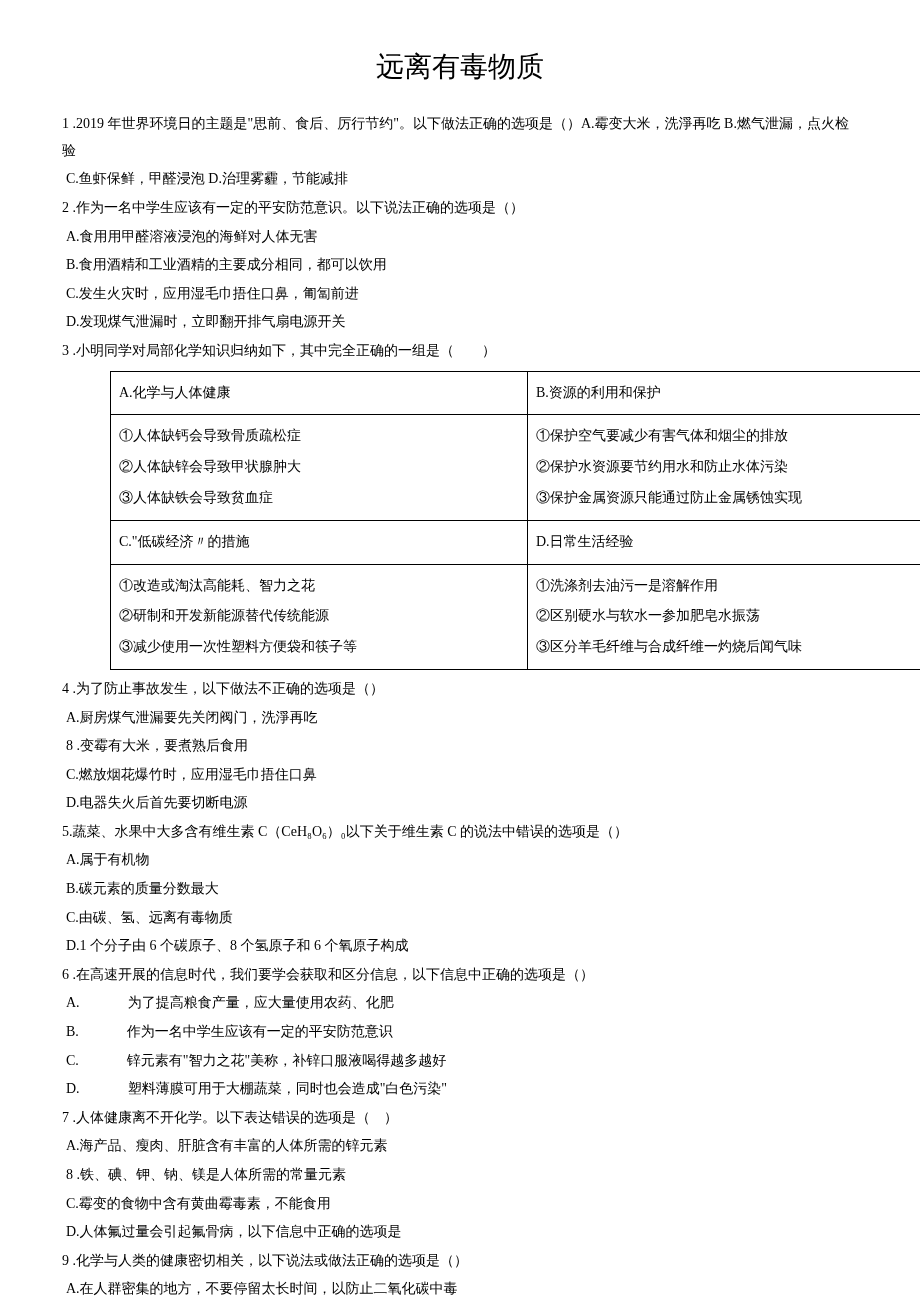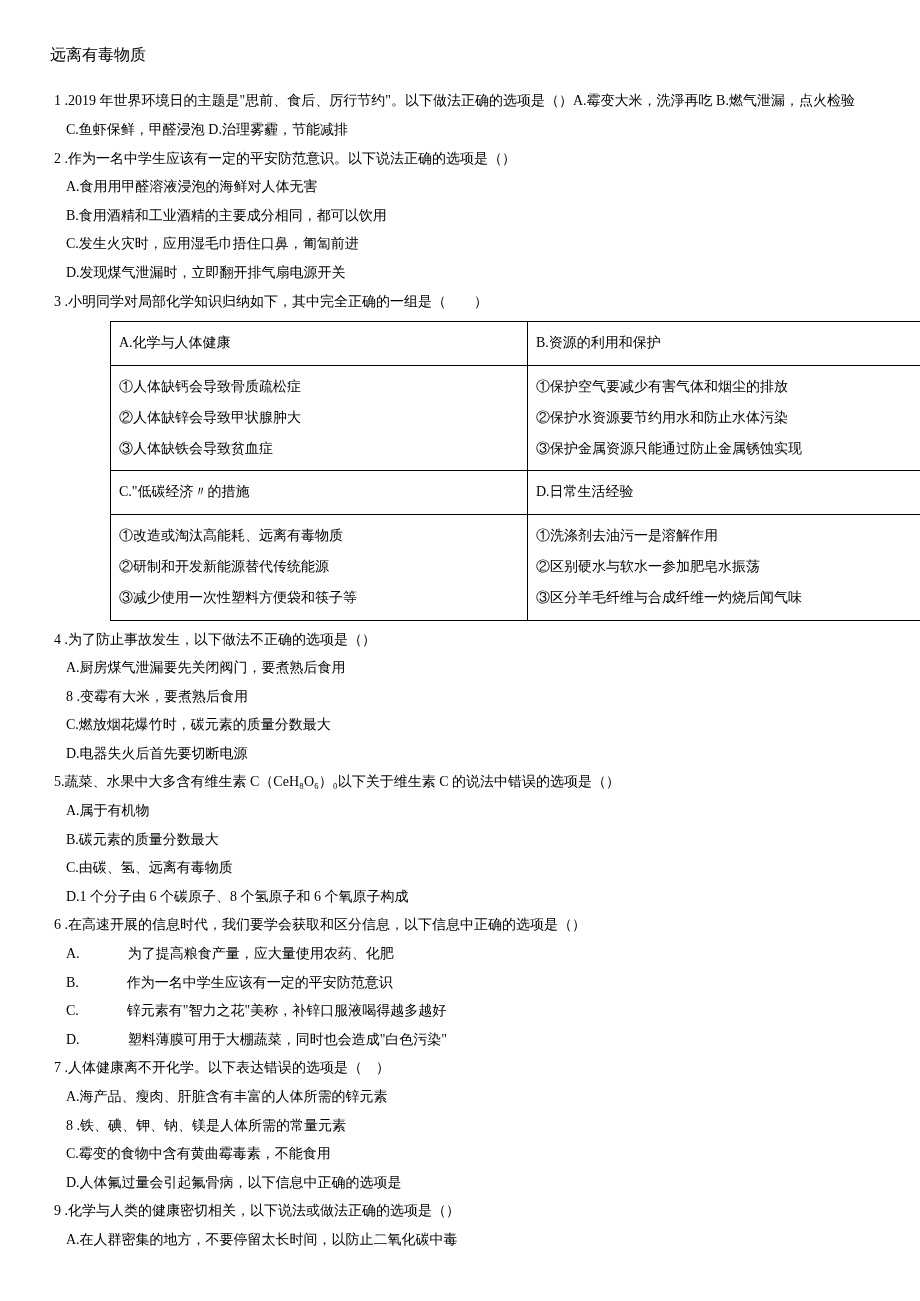--- a/index.html
+++ b/index.html
@@ -6,27 +6,28 @@
     margin: 0;
     padding: 40px 50px;
     font-family: "SimSun", "宋体", serif;
     font-size: 14px;
     line-height: 1.9;
     color: #000;
     background: #fff;
     width: 820px;
   }
   h1 {
-    font-size: 16px;
+    text-align: center;
+    font-size: 28px;
     font-weight: normal;
     font-family: "SimSun", "宋体", serif;
     margin: 0 0 18px 0;
   }
   .q {
-    margin: 2px 4px;
+    margin: 2px 12px;
   }
   .opt {
     margin: 2px 16px;
   }
   table {
     border-collapse: collapse;
     margin: 6px 0 6px 60px;
     width: 835px;
   }
   td {
@@ -77,37 +78,37 @@
       <div>②保护水资源要节约用水和防止水体污染</div>
       <div>③保护金属资源只能通过防止金属锈蚀实现</div>
     </td>
   </tr>
   <tr>
     <td>C."低碳经济〃的措施</td>
     <td>D.日常生活经验</td>
   </tr>
   <tr>
     <td>
-      <div>①改造或淘汰高能耗、远离有毒物质</div>
+      <div>①改造或淘汰高能耗、智力之花</div>
       <div>②研制和开发新能源替代传统能源</div>
       <div>③减少使用一次性塑料方便袋和筷子等</div>
     </td>
     <td>
       <div>①洗涤剂去油污一是溶解作用</div>
       <div>②区别硬水与软水一参加肥皂水振荡</div>
       <div>③区分羊毛纤维与合成纤维一灼烧后闻气味</div>
     </td>
   </tr>
 </tbody>
   </table>
 
 <div class="q">4 .为了防止事故发生，以下做法不正确的选项是（）</div>
-<div class="opt">A.厨房煤气泄漏要先关闭阀门，要煮熟后食用</div>
+<div class="opt">A.厨房煤气泄漏要先关闭阀门，洗淨再吃</div>
 <div class="opt">8 .变霉有大米，要煮熟后食用</div>
-<div class="opt">C.燃放烟花爆竹时，碳元素的质量分数最大</div>
+<div class="opt">C.燃放烟花爆竹时，应用湿毛巾捂住口鼻</div>
 <div class="opt">D.电器失火后首先要切断电源</div>
 
 <div class="q">5.蔬菜、水果中大多含有维生素 C（CeH₈O₆）₀以下关于维生素 C 的说法中错误的选项是（）</div>
 <div class="opt">A.属于有机物</div>
 <div class="opt">B.碳元素的质量分数最大</div>
 <div class="opt">C.由碳、氢、远离有毒物质</div>
 <div class="opt">D.1 个分子由 6 个碳原子、8 个氢原子和 6 个氧原子构成</div>
 
 <div class="q">6 .在高速开展的信息时代，我们要学会获取和区分信息，以下信息中正确的选项是（）</div>
 <div class="opt"><span>A.</span><span class="indent"></span><span>为了提高粮食产量，应大量使用农药、化肥</span></div>

